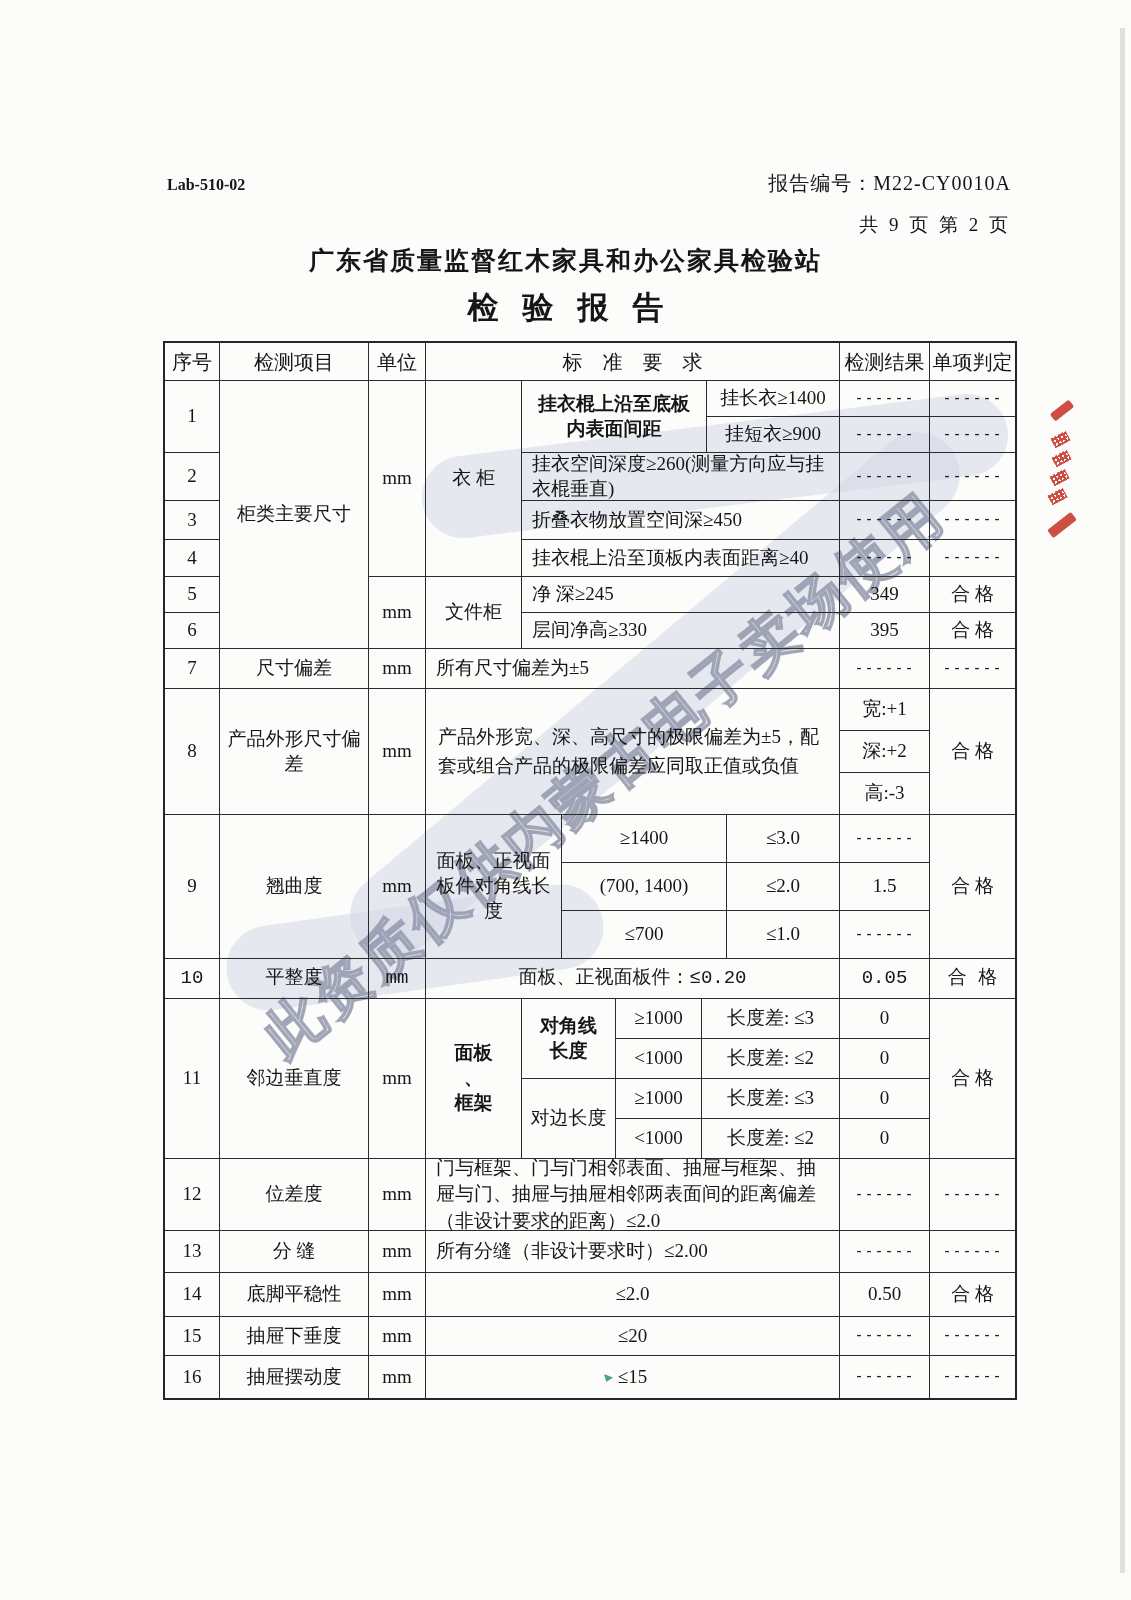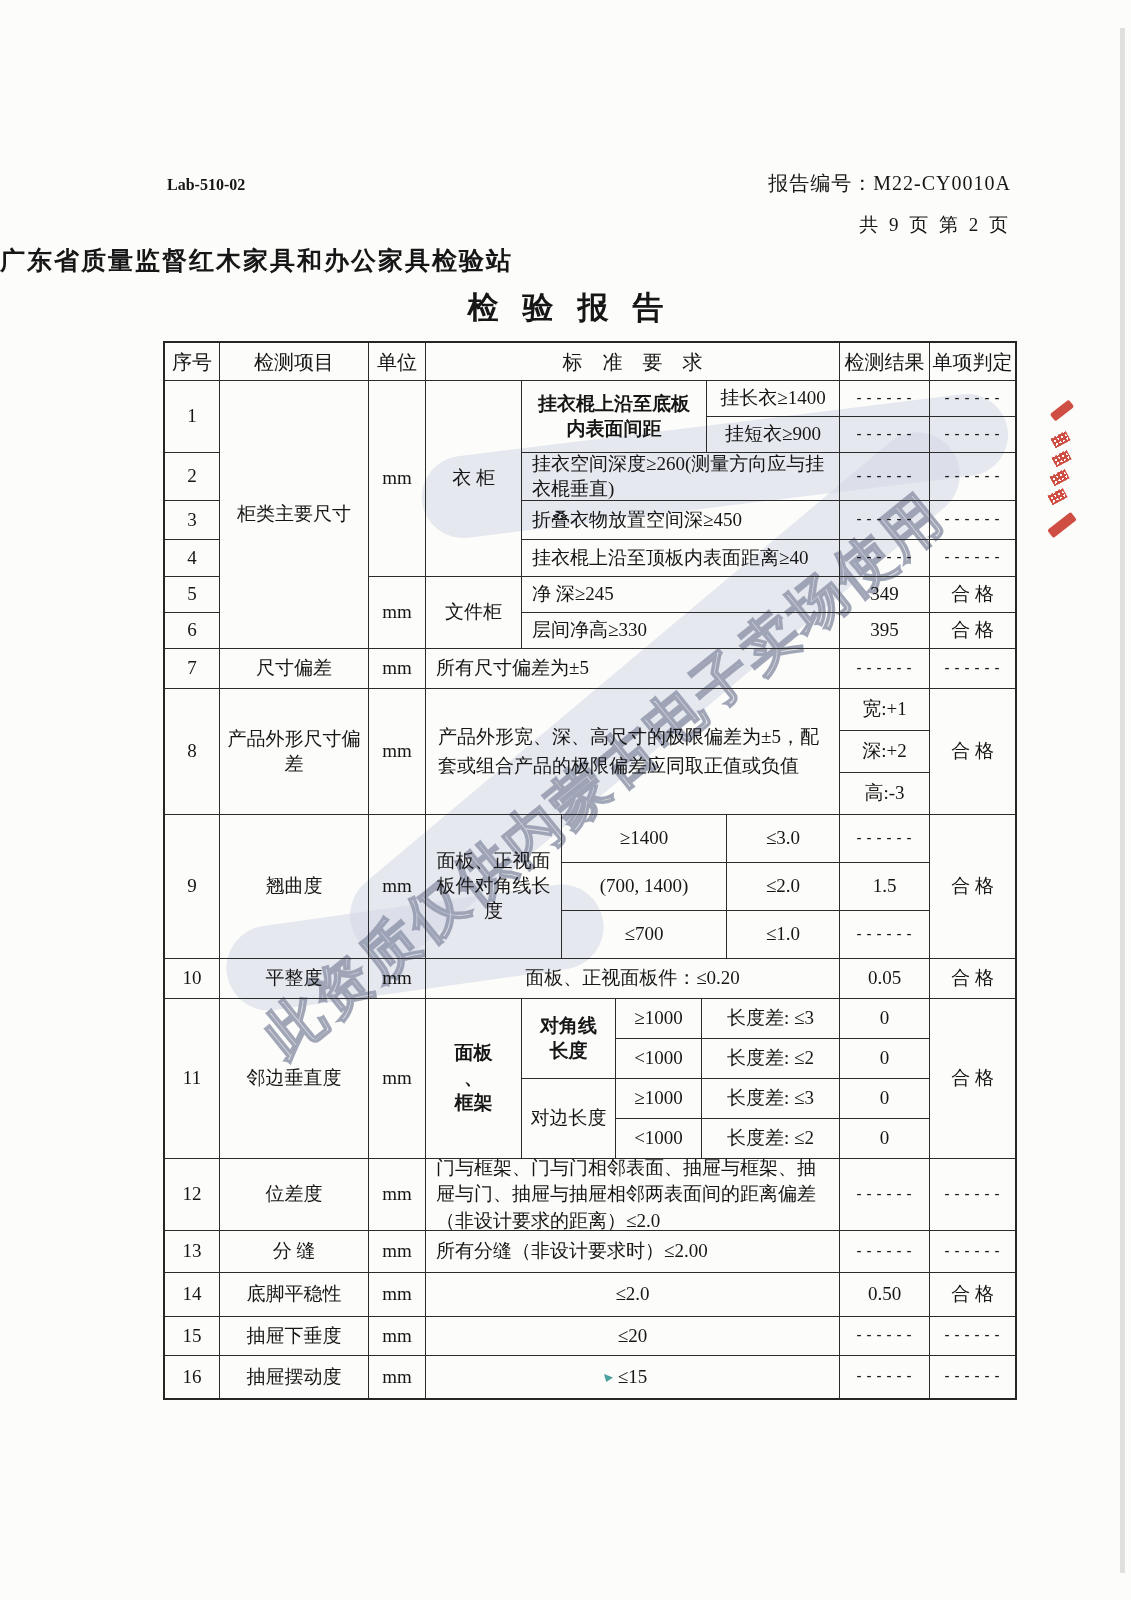--- a/index.html
+++ b/index.html
@@ -18,21 +18,21 @@
     font-family:"DejaVu Sans","Liberation Sans",sans-serif;
     font-weight:700;font-size:58px;letter-spacing:3px;line-height:72px;
     color:rgba(175,180,196,0.28);
     -webkit-text-stroke:1.6px rgba(148,154,174,0.85);
     white-space:nowrap;user-select:none;
   }
   
   .form-code{left:167px;top:176px;font-size:16px;font-weight:700;}
   .rep-no{left:631px;top:170px;width:380px;text-align:right;font-size:20px;letter-spacing:1px;}
   .pg-info{left:631px;top:212px;width:380px;text-align:right;font-size:19px;letter-spacing:3px;}
-  .station{left:0;top:244px;width:1131px;text-align:left;font-size:25px;font-weight:700;letter-spacing:2px;}
+  .station{left:0;top:244px;width:1131px;text-align:center;font-size:25px;font-weight:700;letter-spacing:2px;}
   .doc-title{left:0;top:287px;width:1131px;text-align:center;font-size:31px;font-weight:700;letter-spacing:24px;text-indent:24px;}
   
   .tbl{
     position:absolute;left:163px;top:341px;width:854px;
     border:2px solid #262626;box-sizing:border-box;
     display:flex;flex-direction:column;z-index:2;background:transparent;
     font-size:19px;line-height:1.3;
   }
   .band{display:flex;flex:none;}
   .row{display:flex;flex:none;}
@@ -195,21 +195,21 @@
       </div>
     </div>
     <div class="stack" style="width:90px">
       <div class="c w100 dsh" style="height:48px">------</div>
       <div class="c w100" style="height:48px">1.5</div>
       <div class="c w100 dsh" style="height:48px">------</div>
     </div>
     <div class="c br0" style="width:85px">合 格</div>
   </div>
 
-  <div class="band" style="height:40px;">
+  <div class="band" style="height:40px;font-family:Liberation Mono, monospace;">
     <div class="c" style="width:55px">10</div>
     <div class="c" style="width:149px">平整度</div>
     <div class="c" style="width:57px">mm</div>
     <div class="c" style="width:414px">面板、正视面板件：≤0.20</div>
     <div class="c" style="width:90px">0.05</div>
     <div class="c br0" style="width:85px">合 格</div>
   </div>
 
   <div class="band" style="height:160px;">
     <div class="c" style="width:55px">11</div>

